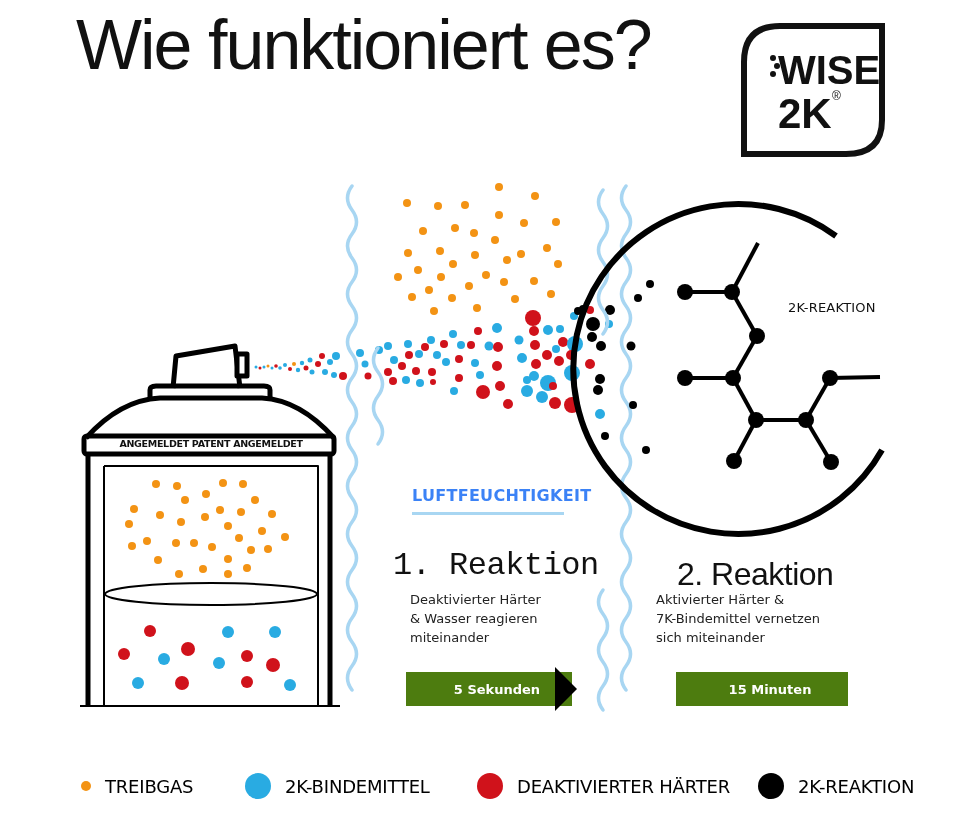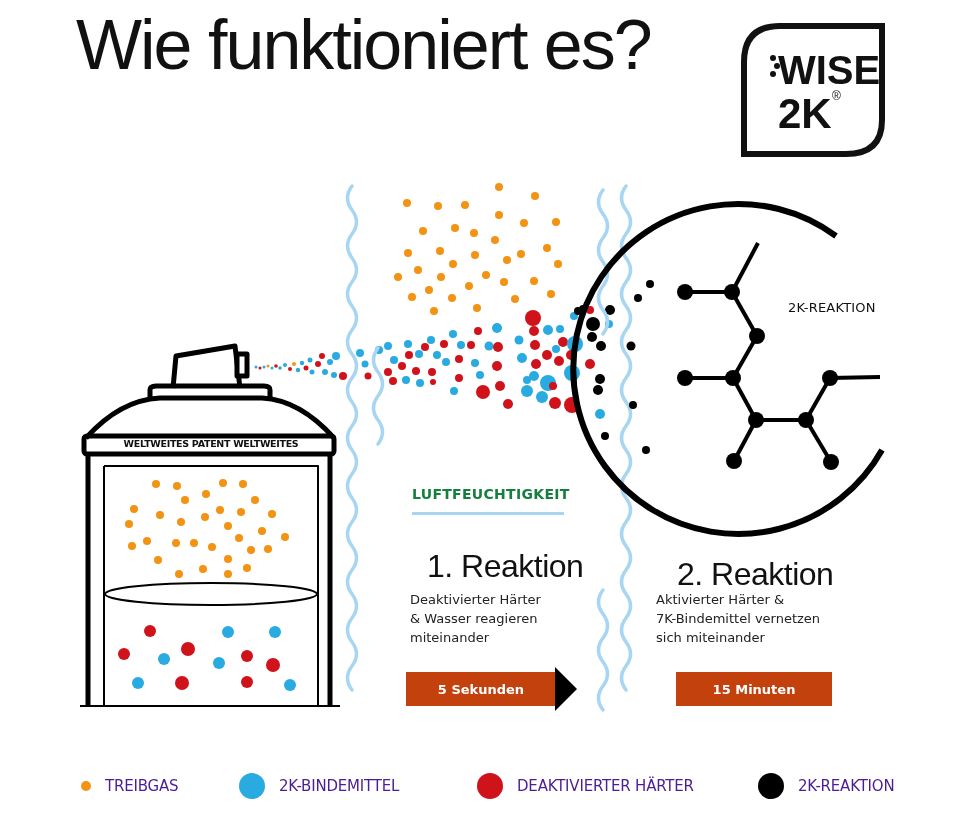--- a/index.html
+++ b/index.html
@@ -3,31 +3,31 @@
 <meta charset="utf-8">
 <style>
   html, body { margin: 0; padding: 0; background: #ffffff; }
   body { width: 980px; height: 821px; position: relative; overflow: hidden; font-family: "DejaVu Sans", sans-serif; color: #111; }
   .abs { position: absolute; }
   #title { left: 76px; top: 10px; font-family: "Liberation Sans", sans-serif; font-weight: 300; font-size: 70px; letter-spacing: -2px; line-height: 1; color: #111; }
   #logo { left: 740px; top: 22px; width: 146px; height: 136px; }
   #stage { left: 0; top: 0; width: 980px; height: 821px; }
   .step-title { font-family: "Liberation Sans", sans-serif; font-size: 32px; line-height: 1; color: #111; letter-spacing: -0.5px; }
   .step-desc { font-family: "DejaVu Sans", sans-serif; font-size: 13px; line-height: 19px; color: #222; }
-  .humidity { left: 412px; top: 486px; width: 150px; text-align: center; font-family: "DejaVu Sans", sans-serif; font-weight: bold; font-size: 14px; color: #15803d; letter-spacing: 0.3px; }
+  .humidity { left: 412px; top: 486px; width: 150px; text-align: center; font-family: "DejaVu Sans", sans-serif; font-weight: bold; font-size: 16px; color: #3b82f6; letter-spacing: 0.3px; }
   .humidity-line { left: 412px; top: 512px; width: 152px; height: 3px; background: #a8d6f2; }
-  .timebar { height: 34px; background: #c2410c; color: #fff; font-family: "DejaVu Sans", sans-serif; font-weight: bold; font-size: 13px; display: flex; align-items: center; justify-content: center; }
+  .timebar { height: 34px; background: #4d7c0f; color: #fff; font-family: "DejaVu Sans", sans-serif; font-weight: bold; font-size: 13px; display: flex; align-items: center; justify-content: center; padding-left: 16px; }
   #bar1 { left: 406px; top: 672px; width: 150px; }
   #bar1-arrow { left: 555px; top: 667px; width: 0; height: 0; border-top: 22px solid transparent; border-bottom: 22px solid transparent; border-left: 22px solid #000; }
   #bar2 { left: 676px; top: 672px; width: 156px; }
   #patent { left: 98px; top: 438px; width: 226px; text-align: center; font-family: "DejaVu Sans", sans-serif; font-weight: bold; font-size: 9.5px; color: #111; letter-spacing: -0.3px; }
   #react-label { left: 788px; top: 300px; font-family: "DejaVu Sans", sans-serif; font-size: 13px; color: #111; letter-spacing: 0.2px; }
   .legend { top: 775px; height: 22px; display: flex; align-items: center; }
   .legend .dot { border-radius: 50%; margin-right: 14px; }
-  .legend .lbl { font-family: "DejaVu Sans", sans-serif; font-size: 15px; color: #4c1d95; letter-spacing: -0.2px; }
+  .legend .lbl { font-family: "DejaVu Sans", sans-serif; font-size: 18px; color: #000000; letter-spacing: -0.2px; }
 </style>
 </head>
 <body>
 
 <div id="title" class="abs">Wie funktioniert es?</div>
 
 <svg id="logo" class="abs" viewBox="0 0 146 136">
   <path d="M4 40 Q4 4 40 4 L142 4 L142 98 Q142 132 106 132 L4 132 Z" fill="none" stroke="#111" stroke-width="6"></path>
   <circle cx="33" cy="36" r="3" fill="#111"></circle>
   <circle cx="37" cy="44" r="3" fill="#111"></circle>
@@ -284,27 +284,27 @@
         <circle cx="733" cy="378" r="8"></circle>
       <circle cx="756" cy="420" r="8"></circle>
         <circle cx="806" cy="420" r="8"></circle>
         <circle cx="830" cy="378" r="8"></circle>
       <circle cx="734" cy="461" r="8"></circle>
         <circle cx="831" cy="462" r="8"></circle>
     </g>
   </g>
 </svg>
 
-<div id="patent" class="abs">WELTWEITES PATENT WELTWEITES</div>
+<div id="patent" class="abs">ANGEMELDET PATENT ANGEMELDET</div>
 <div id="react-label" class="abs">2K-REAKTION</div>
 
 <div class="abs humidity">LUFTFEUCHTIGKEIT</div>
 <div class="abs humidity-line"></div>
 
-<div class="abs step-title" style="left:427px; top:550px;">1. Reaktion</div>
+<div class="abs step-title" style="left:393px; top:550px;font-family:Liberation Mono, monospace;">1. Reaktion</div>
 <div class="abs step-desc" style="left:410px; top:590px;">
   <div>Deaktivierter Härter</div>
   <div>&amp; Wasser reagieren</div>
   <div>miteinander</div>
 </div>
 <div id="bar1" class="abs timebar">
     <span>5 Sekunden</span>
   </div>
 <div id="bar1-arrow" class="abs"></div>
 
@@ -315,21 +315,21 @@
   <div>sich miteinander</div>
 </div>
 <div id="bar2" class="abs timebar">
     <span>15 Minuten</span>
   </div>
 
 <div class="abs legend" style="left:81px;">
   <span class="dot" style="width:10px;height:10px;background:#f39314;"></span>
   <span class="lbl">TREIBGAS</span>
 </div>
-<div class="abs legend" style="left:239px;">
+<div class="abs legend" style="left:245px;">
   <span class="dot" style="width:26px;height:26px;background:#29abe2;"></span>
   <span class="lbl">2K-BINDEMITTEL</span>
 </div>
 <div class="abs legend" style="left:477px;">
   <span class="dot" style="width:26px;height:26px;background:#d0121b;"></span>
   <span class="lbl">DEAKTIVIERTER HÄRTER</span>
 </div>
 <div class="abs legend" style="left:758px;">
   <span class="dot" style="width:26px;height:26px;background:#000;"></span>
   <span class="lbl">2K-REAKTION</span>

